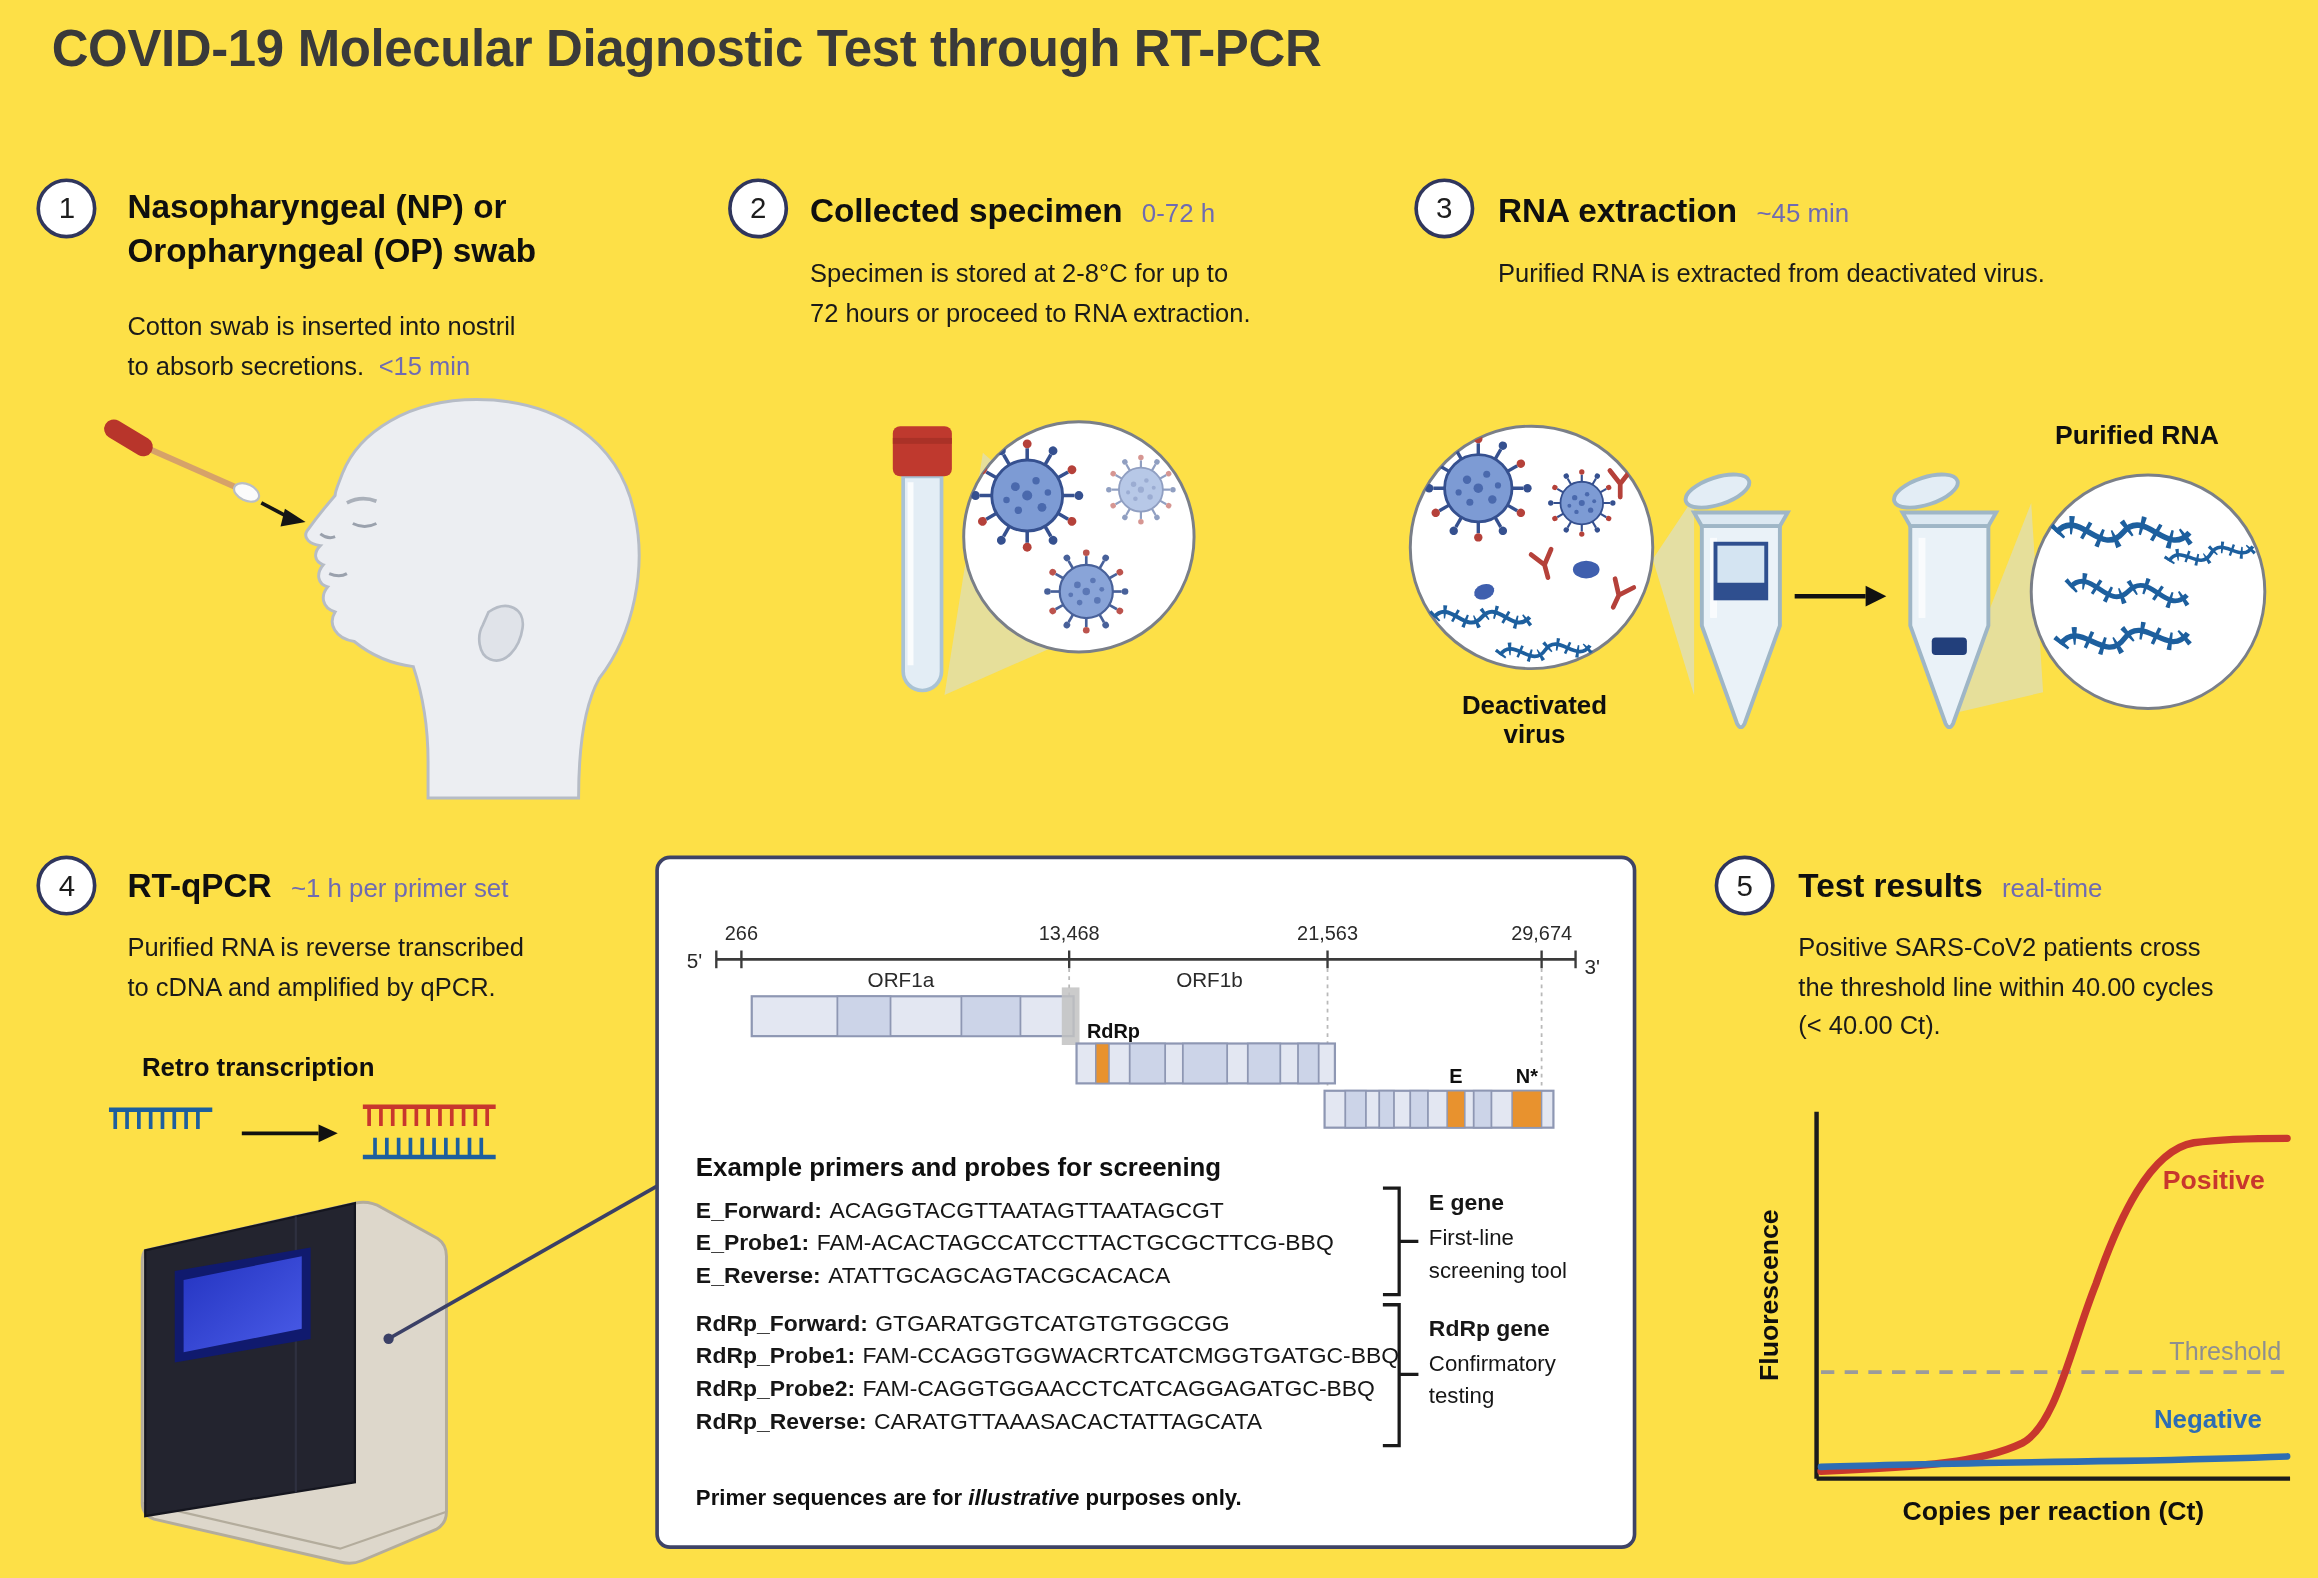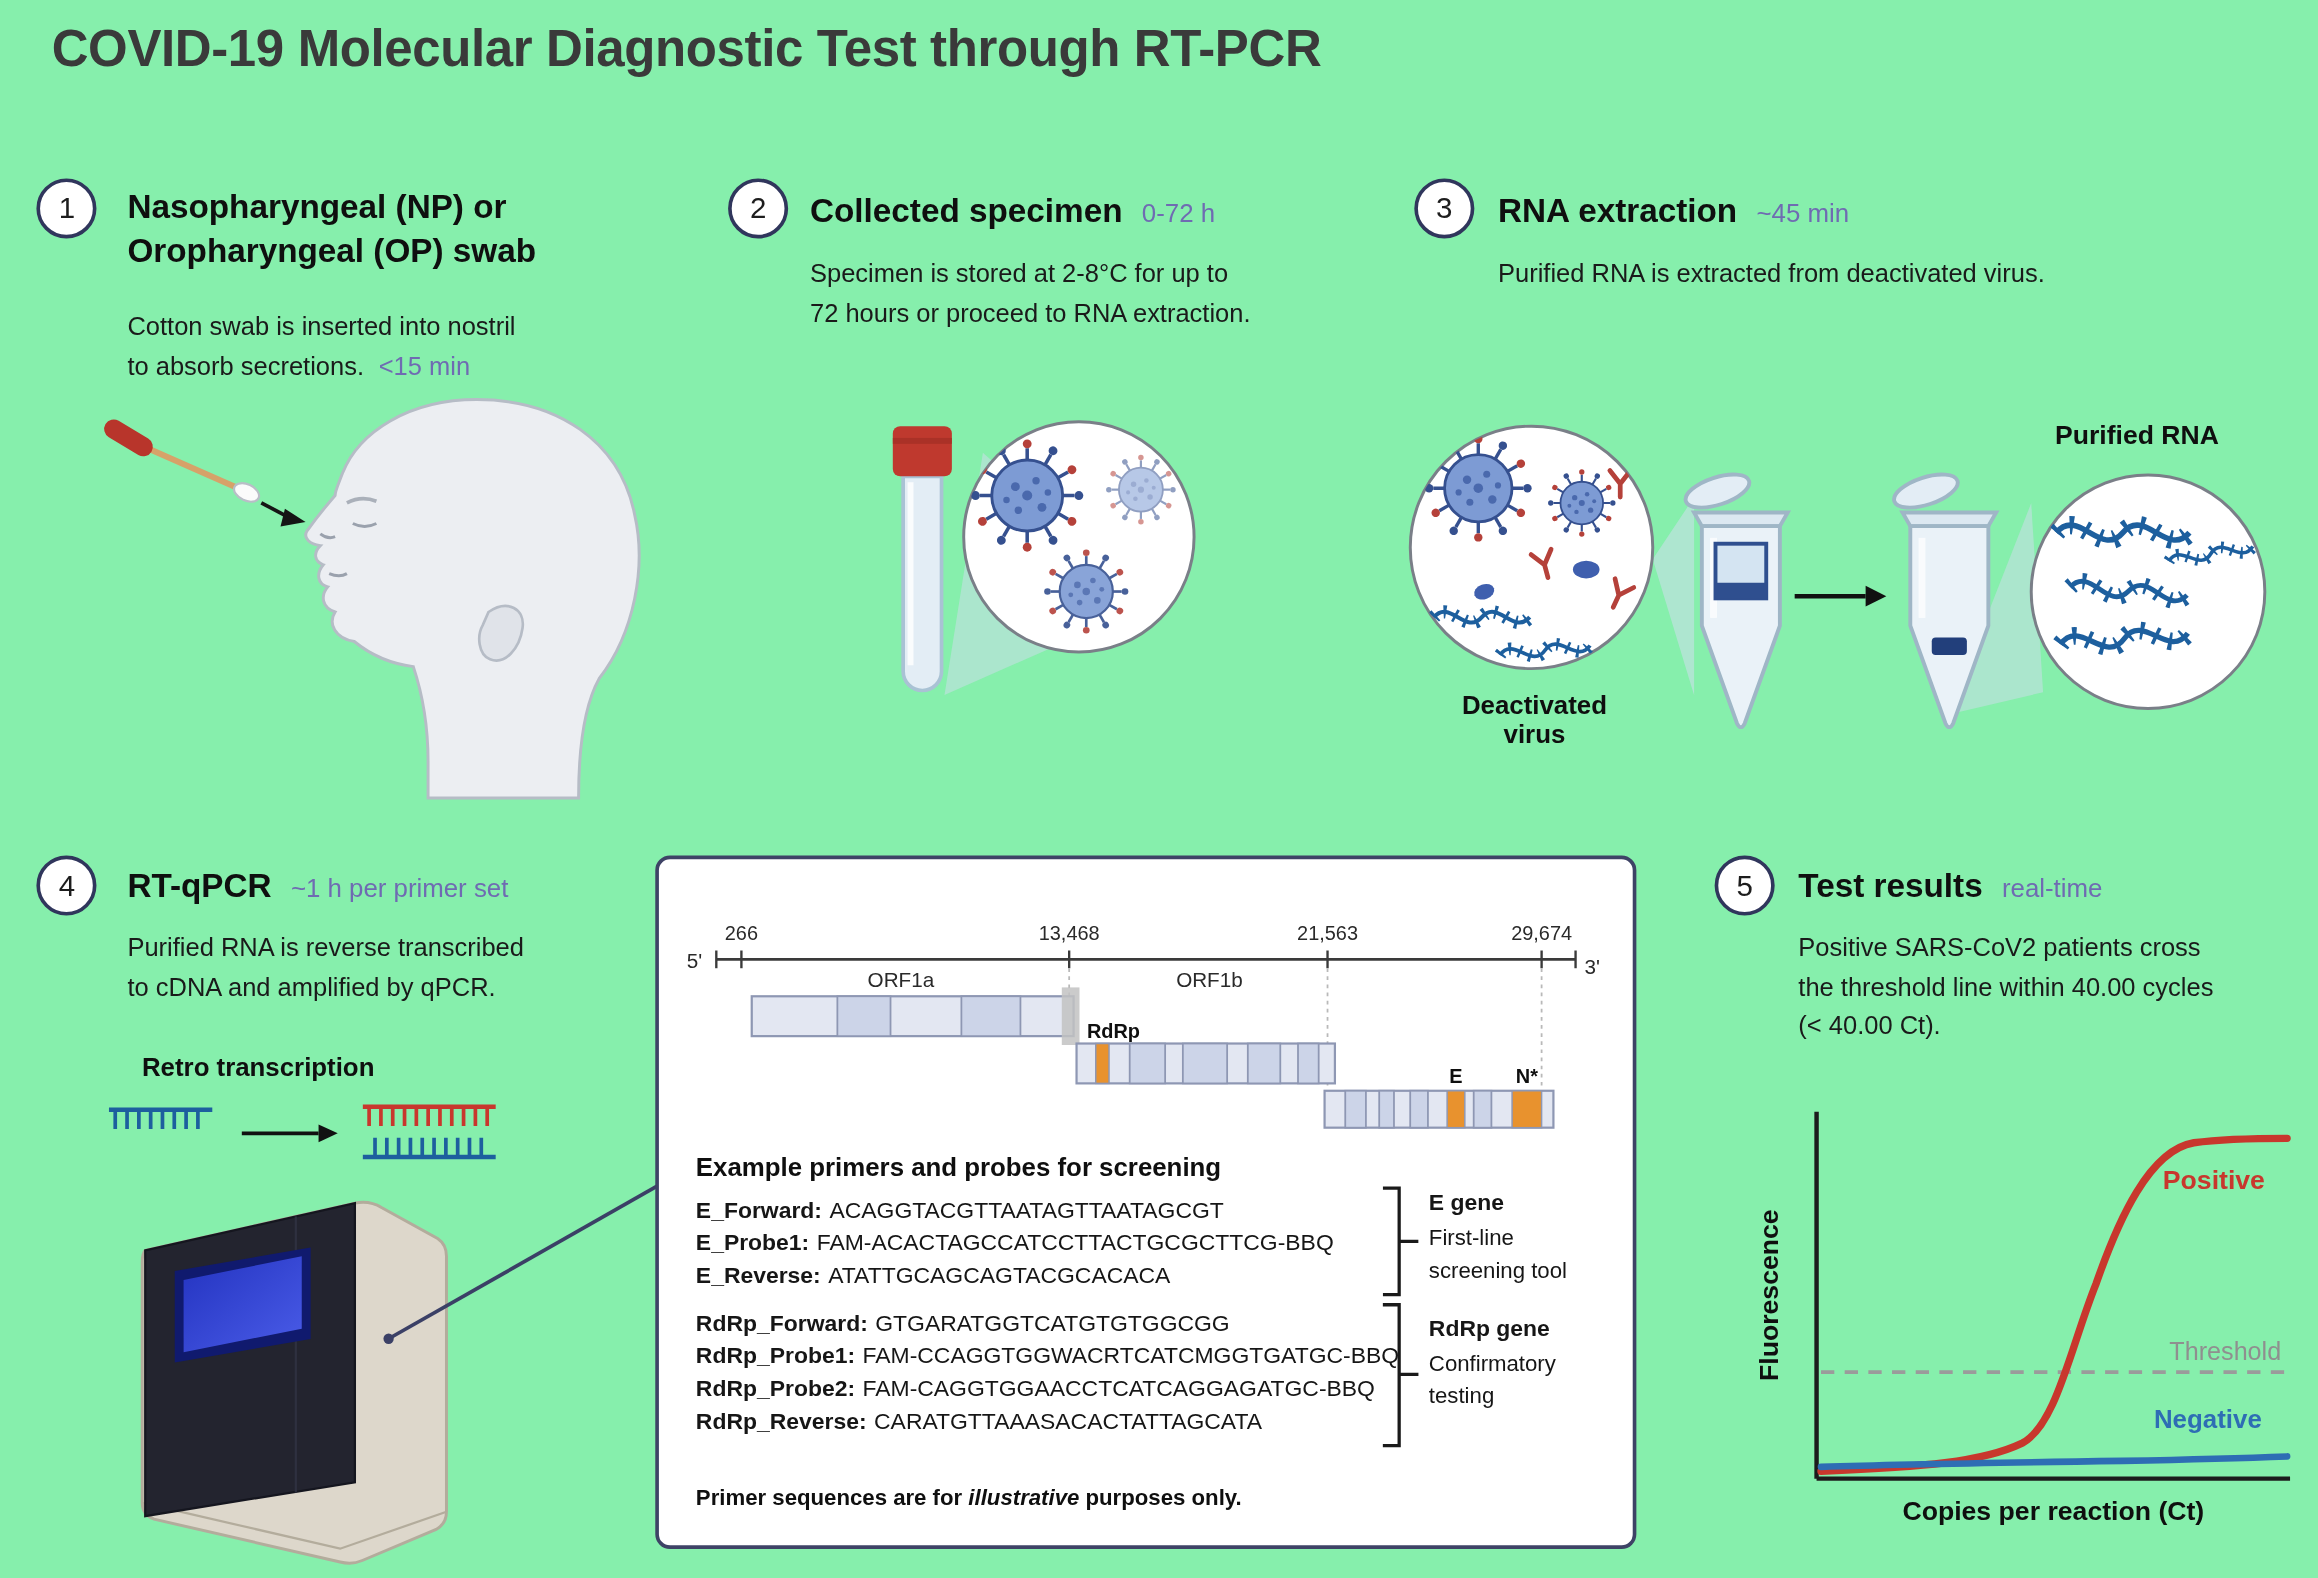--- a/index.html
+++ b/index.html
@@ -1,18 +1,18 @@
 <!DOCTYPE html>
 <html style="font-size:13px"><head>
 <meta charset="utf-8">
 <style>
   * { margin:0; padding:0; box-sizing:border-box; }
   html,body { background:#ffffff; }
   body { font-family:"Liberation Sans", sans-serif; color:#141414; }
-  #canvas { position:relative; width:2319px; height:1579px; background:#86efac; overflow:hidden; }
+  #canvas { position:relative; width:2319px; height:1579px; background:#fde047; overflow:hidden; }
   #scale  { position:absolute; left:0; top:0; width:1274px; height:868px;
             transform:scale(1.8202); transform-origin:0 0; }
   .abs { position:absolute; }
   .page-title { font-size:28px; font-weight:800; color:#3a3a3a; letter-spacing:-0.2px; }
   .step-circle { width:33px; height:33px; border:2px solid #30365c; border-radius:50%;
                  background:#fff; display:flex; align-items:center; justify-content:center;
                  font-size:16.2px; color:#1d1d1d; }
   .step-title { font-size:18.3px; font-weight:700; color:#0f0f0f; line-height:1.3; }
   .duration { font-weight:400; color:#6f6bb2; font-size:14.2px; margin-left:10.6px; }
   .desc { font-size:14px; line-height:1.55; color:#1a1a1a; }

